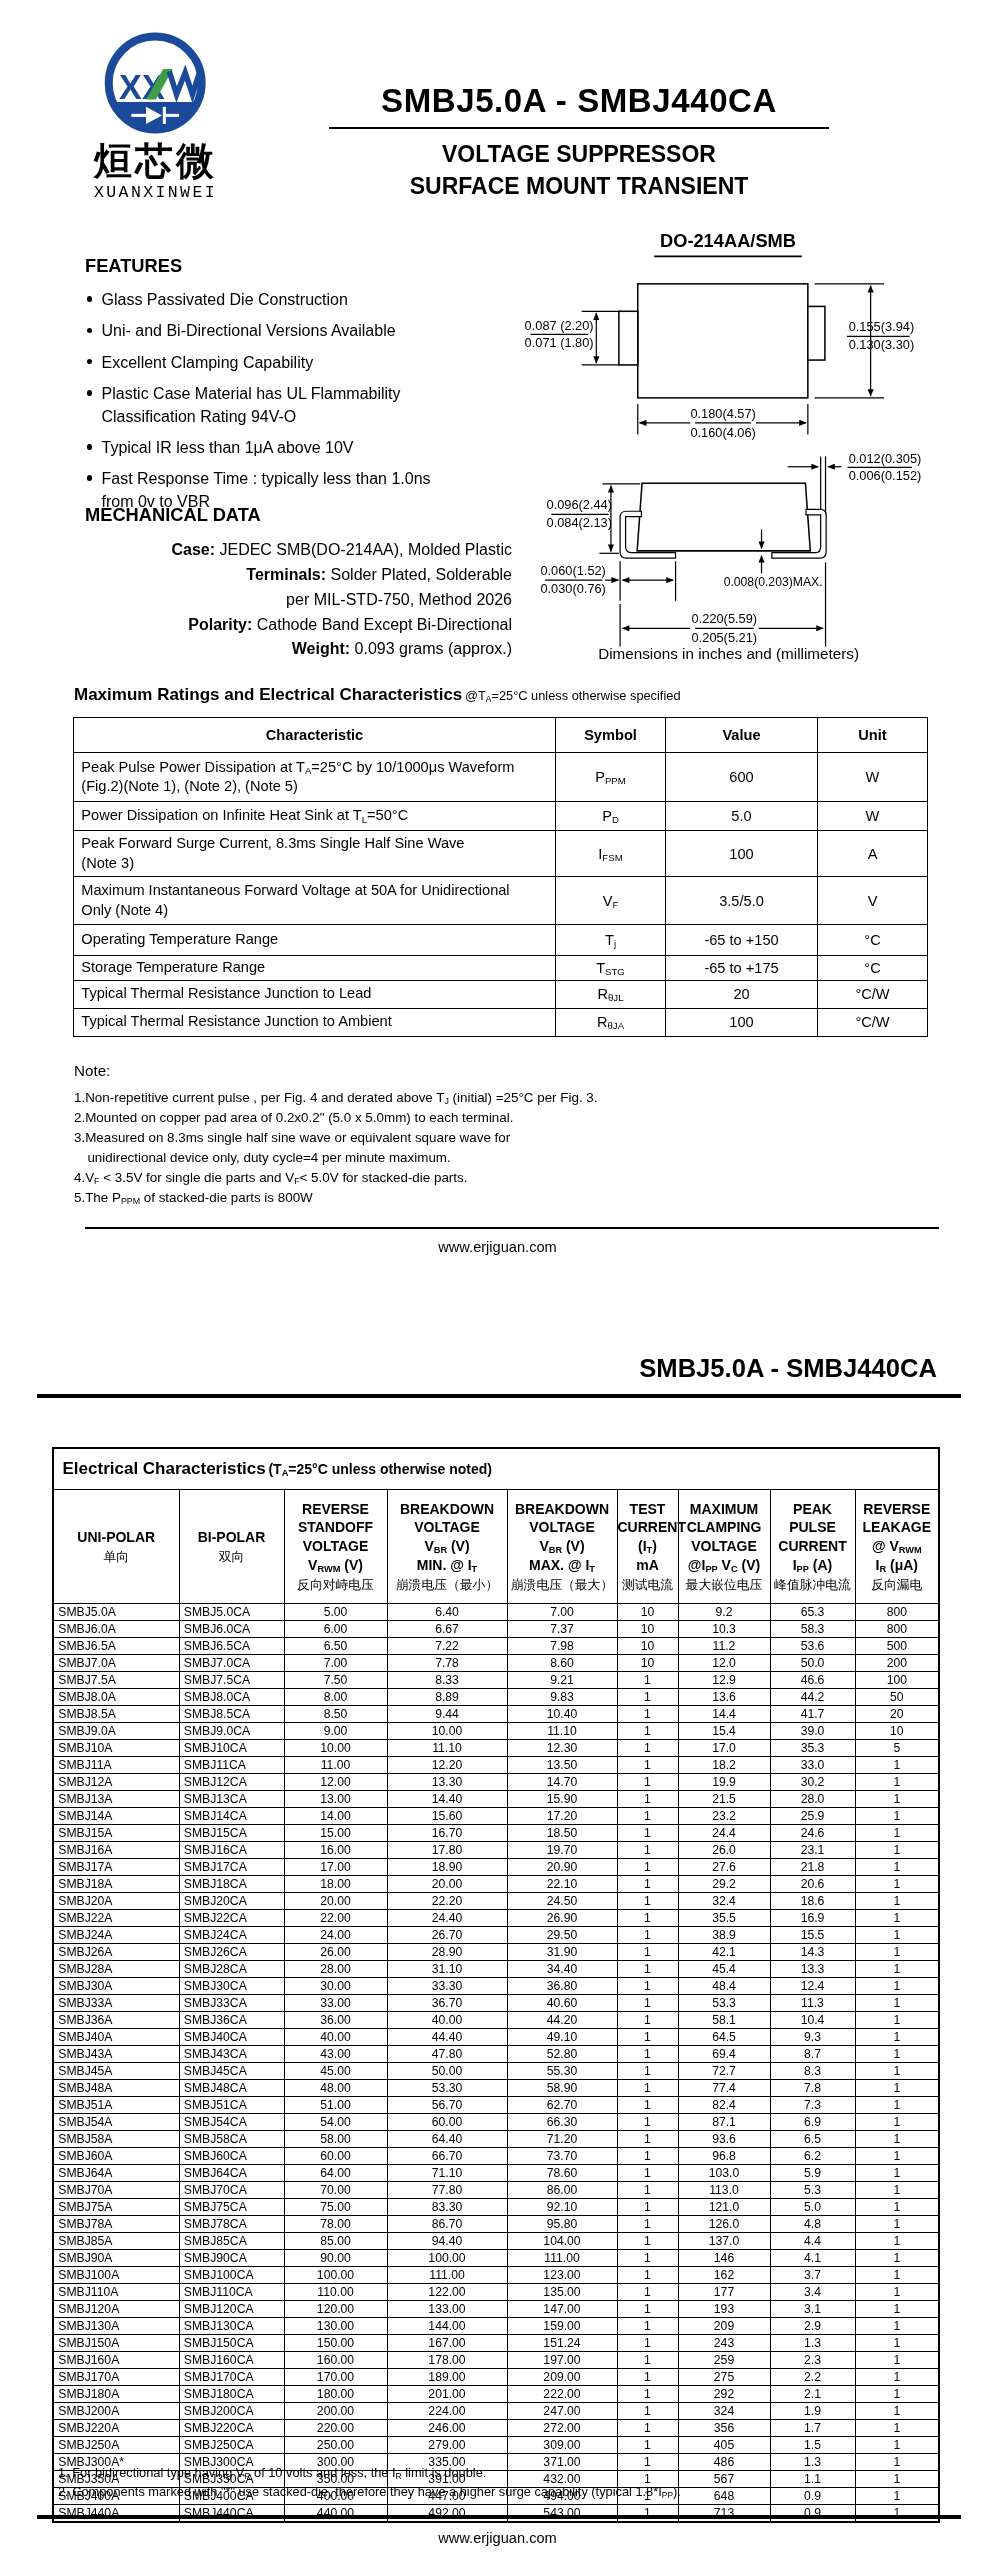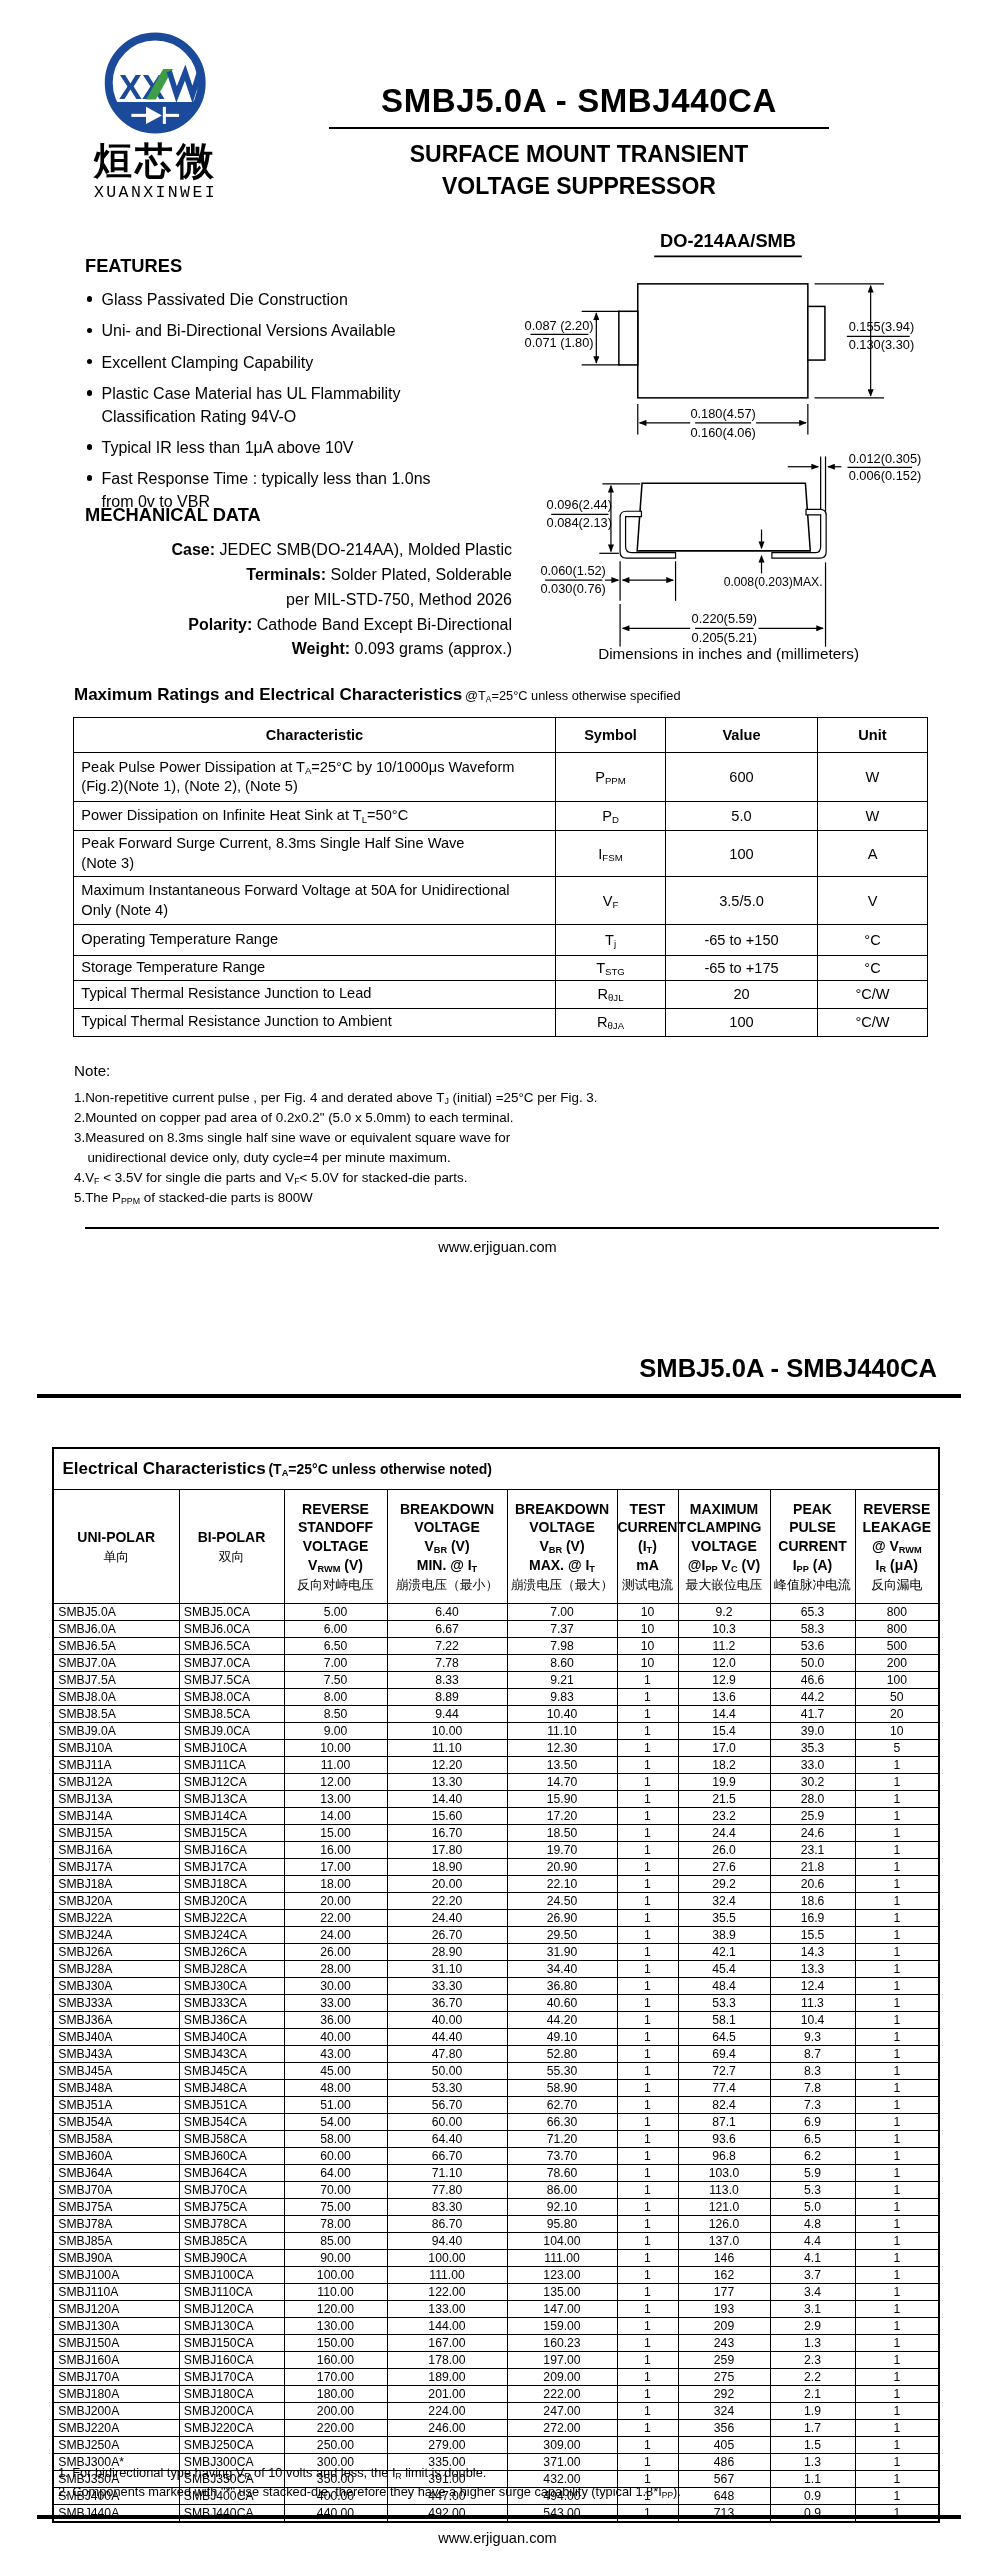--- a/index.html
+++ b/index.html
@@ -90,22 +90,22 @@
       <polygon points="100,62 116,62 88,112 72,112" fill="#3f9e45"></polygon>
       <polyline points="110,66 122,104 136,68 148,104 160,66" fill="none" stroke="#1b4a9b" stroke-width="9"></polyline>
     </svg>
     <div id="brand-cn">烜芯微</div>
     <div id="brand-en">XUANXINWEI</div>
   </div>
 
   <div id="title-block">
     <div id="part-range">SMBJ5.0A - SMBJ440CA</div>
     <div id="subtitle">
+      <div>VOLTAGE SUPPRESSOR</div>
       <div>SURFACE MOUNT TRANSIENT</div>
-      <div>VOLTAGE SUPPRESSOR</div>
     </div>
   </div>
 
   <div id="features">
     <div class="sec-title">FEATURES</div>
     <ul>
         <li>
           <div>Glass Passivated Die Construction</div>
         </li>
         <li>
@@ -902,21 +902,21 @@
           <td class="num">1</td>
           <td class="num">209</td>
           <td class="num">2.9</td>
           <td class="num">1</td>
         </tr>
         <tr class="group-end">
           <td class="name">SMBJ150A</td>
           <td class="name">SMBJ150CA</td>
           <td class="num">150.00</td>
           <td class="num">167.00</td>
-          <td class="num">160.23</td>
+          <td class="num">151.24</td>
           <td class="num">1</td>
           <td class="num">243</td>
           <td class="num">1.3</td>
           <td class="num">1</td>
         </tr>
         <tr>
           <td class="name">SMBJ160A</td>
           <td class="name">SMBJ160CA</td>
           <td class="num">160.00</td>
           <td class="num">178.00</td>

